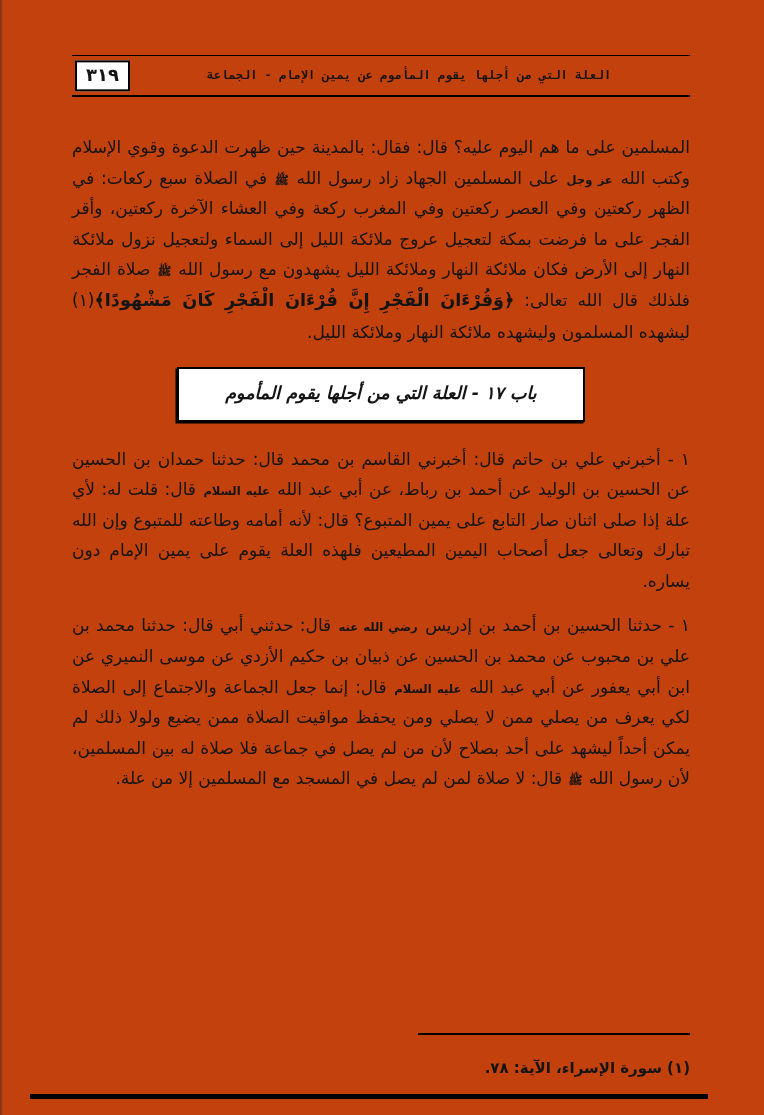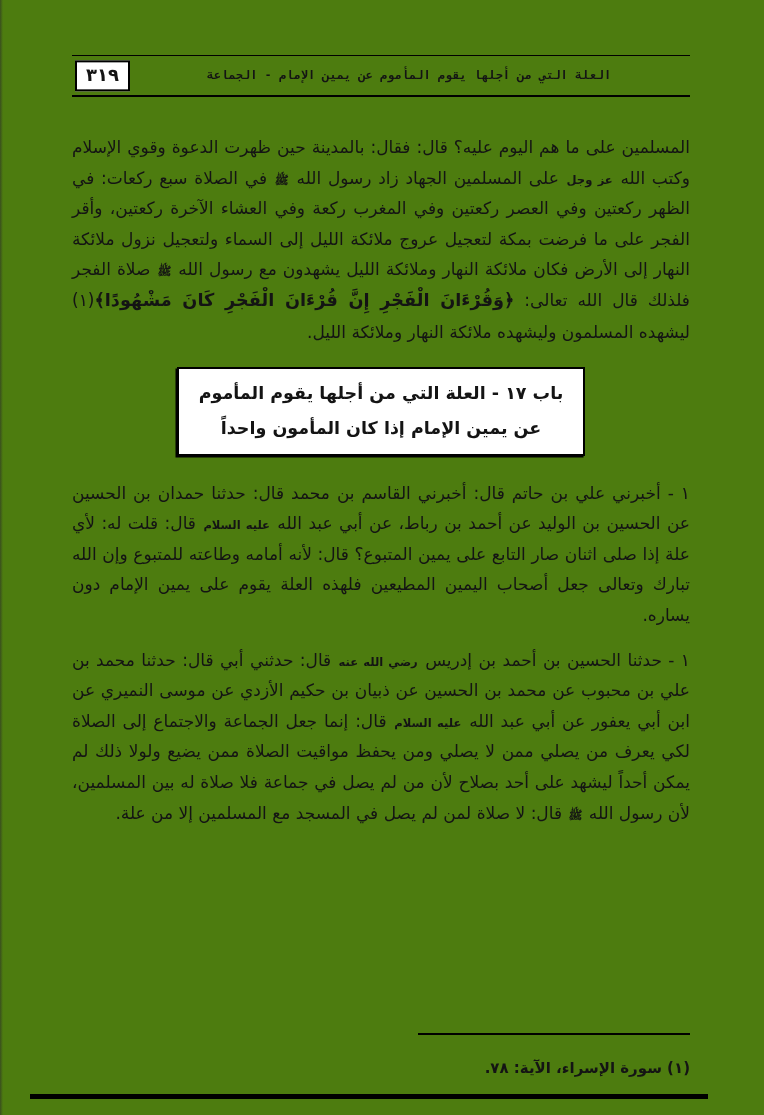--- a/index.html
+++ b/index.html
@@ -3,21 +3,21 @@
 <meta charset="utf-8">
 <style>
   * { margin: 0; padding: 0; box-sizing: border-box; }
   html, body { background: #ffffff; }
   body { font-family: "DejaVu Sans", sans-serif; }
 
   .page {
     position: relative;
     width: 764px;
     height: 1115px;
-    background: #4d7c0f;
+    background: #c2410c;
     color: #141414;
     overflow: hidden;
     direction: rtl;
   }
 
   .scan-edge {
     position: absolute;
     left: 0; top: 0; bottom: 0;
     width: 3px;
     background: linear-gradient(to right, #2a2a2a, rgba(0,0,0,0));
@@ -86,20 +86,21 @@
     width: 66%;
     margin: 20px auto 22px;
     border: 2.5px solid #000;
     box-shadow: -1.5px 1.5px 0 #000;
     padding: 7px 12px 9px;
     text-align: center;
     font-weight: 700;
     font-size: 17.5px;
     line-height: 1.95;
     background: #fff;
+    font-style: italic;
   }
 
   
   .footnote-block {
     position: absolute;
     right: 74px;
     left: 72px;
     bottom: 38px;
   }
   .fn-sep {
@@ -138,21 +139,20 @@
       </div>
       <div class="header-title">العلة التي من أجلها يقوم المأموم عن يمين الإمام - الجماعة</div>
     </div>
 
     <div class="body-text">
 
       <p class="body-par"><span class="seg-normal">المسلمين على ما هم اليوم عليه؟ قال: فقال: بالمدينة حين ظهرت الدعوة وقوي الإسلام وكتب الله </span><span class="seg-seal">عز وجل</span><span class="seg-normal"> على المسلمين الجهاد زاد رسول الله </span><span class="seg-seal">ﷺ</span><span class="seg-normal"> في الصلاة سبع ركعات: في الظهر ركعتين وفي العصر ركعتين وفي المغرب ركعة وفي العشاء الآخرة ركعتين، وأقر الفجر على ما فرضت بمكة لتعجيل عروج ملائكة الليل إلى السماء ولتعجيل نزول ملائكة النهار إلى الأرض فكان ملائكة النهار وملائكة الليل يشهدون مع رسول الله </span><span class="seg-seal">ﷺ</span><span class="seg-normal"> صلاة الفجر فلذلك قال الله تعالى: </span><span class="seg-verse">﴿وَقُرْءَانَ الْفَجْرِ إِنَّ قُرْءَانَ الْفَجْرِ كَانَ مَشْهُودًا﴾</span><span class="seg-normal">(١) ليشهده المسلمون وليشهده ملائكة النهار وملائكة الليل.</span></p>
 
       <div class="bab-box">
         <div>باب ١٧ - العلة التي من أجلها يقوم المأموم</div>
-        <div>عن يمين الإمام إذا كان المأمون واحداً</div>
       </div>
 
       <p class="body-par"><span class="seg-normal">١ - أخبرني علي بن حاتم قال: أخبرني القاسم بن محمد قال: حدثنا حمدان بن الحسين عن الحسين بن الوليد عن أحمد بن رباط، عن أبي عبد الله </span><span class="seg-seal">عليه السلام</span><span class="seg-normal"> قال: قلت له: لأي علة إذا صلى اثنان صار التابع على يمين المتبوع؟ قال: لأنه أمامه وطاعته للمتبوع وإن الله تبارك وتعالى جعل أصحاب اليمين المطيعين فلهذه العلة يقوم على يمين الإمام دون يساره.</span></p>
 
 
       <p class="body-par"><span class="seg-normal">١ - حدثنا الحسين بن أحمد بن إدريس </span><span class="seg-seal">رضي الله عنه</span><span class="seg-normal"> قال: حدثني أبي قال: حدثنا محمد بن علي بن محبوب عن محمد بن الحسين عن ذبيان بن حكيم الأزدي عن موسى النميري عن ابن أبي يعفور عن أبي عبد الله </span><span class="seg-seal">عليه السلام</span><span class="seg-normal"> قال: إنما جعل الجماعة والاجتماع إلى الصلاة لكي يعرف من يصلي ممن لا يصلي ومن يحفظ مواقيت الصلاة ممن يضيع ولولا ذلك لم يمكن أحداً ليشهد على أحد بصلاح لأن من لم يصل في جماعة فلا صلاة له بين المسلمين، لأن رسول الله </span><span class="seg-seal">ﷺ</span><span class="seg-normal"> قال: لا صلاة لمن لم يصل في المسجد مع المسلمين إلا من علة.</span></p>
 
     </div>
   </div>
 

